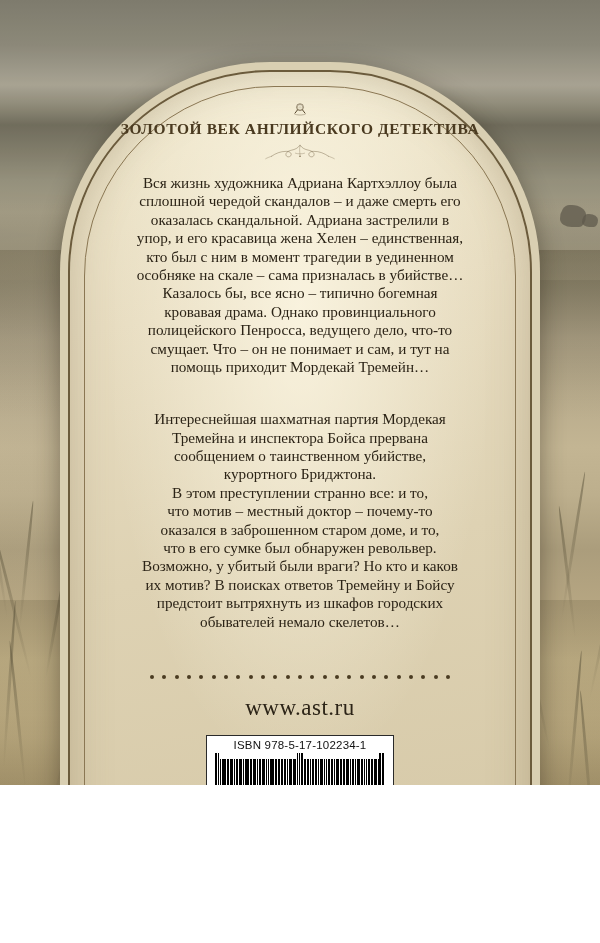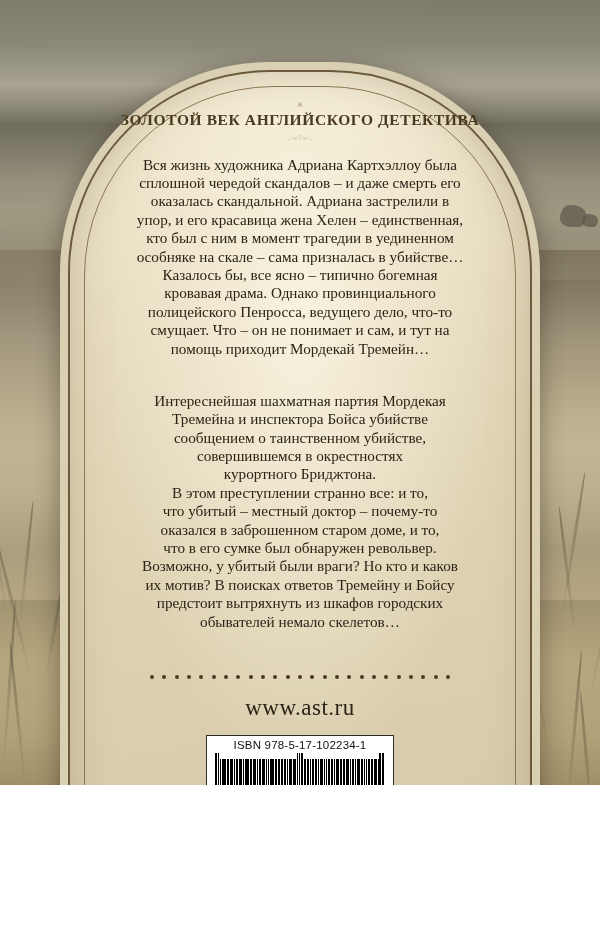--- a/index.html
+++ b/index.html
@@ -300,26 +300,25 @@
           <p>особняке на скале – сама призналась  в убийстве…</p>
           <p>Казалось бы, все ясно – типично богемная</p>
           <p>кровавая драма. Однако провинциального</p>
           <p>полицейского Пенросса, ведущего дело, что-то</p>
           <p>смущает. Что – он не понимает и сам, и тут на</p>
           <p>помощь приходит Мордекай Тремейн…</p>
         </div>
 
         <div class="blurb second">
           <p>Интереснейшая шахматная партия Мордекая</p>
-          <p>Тремейна и инспектора Бойса убийстве</p>
+          <p>Тремейна и инспектора Бойса прервана</p>
           <p>сообщением о таинственном убийстве,</p>
-          <p>совершившемся в окрестностях</p>
           <p>курортного Бриджтона.</p>
           <p>В этом преступлении странно все: и то,</p>
-          <p>что убитый –  местный доктор –  почему-то</p>
+          <p>что мотив –  местный доктор –  почему-то</p>
           <p>оказался в заброшенном старом доме, и то,</p>
           <p>что в его сумке был обнаружен револьвер.</p>
           <p>Возможно,  у убитый были враги? Но кто и каков</p>
           <p>их мотив? В поисках ответов Тремейну и Бойсу</p>
           <p>предстоит вытряхнуть из шкафов  городских</p>
           <p>обывателей немало скелетов…</p>
         </div>
 
         <div class="dots" id="dots-divider">
             <span></span>

